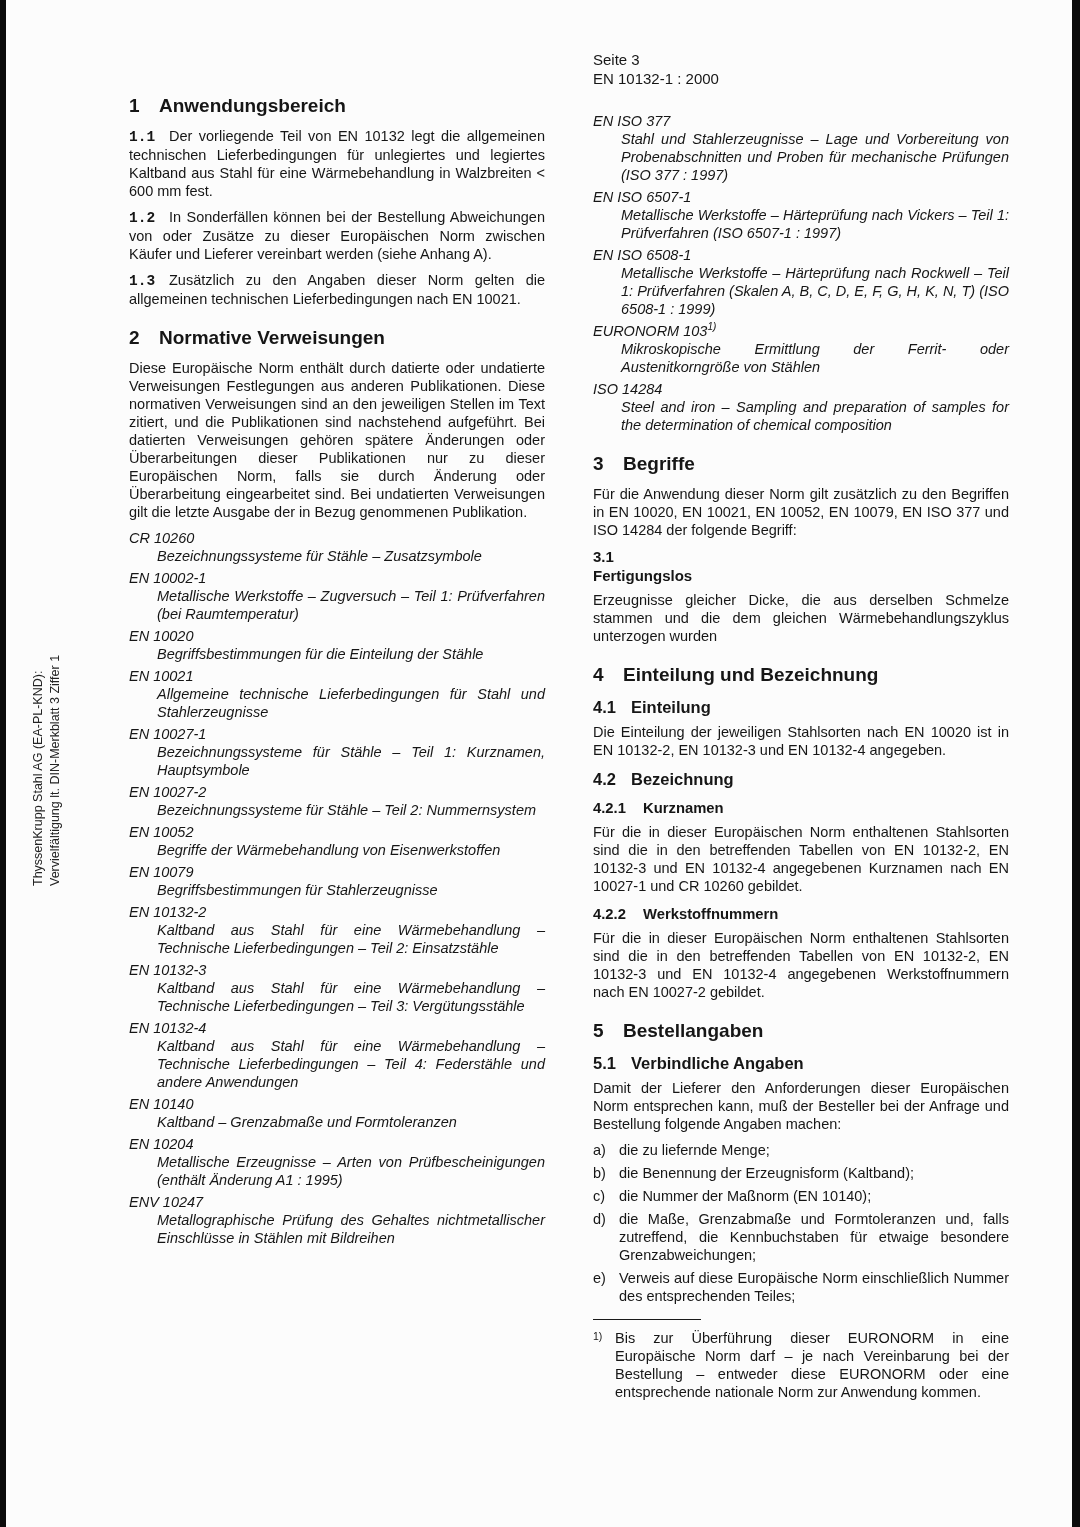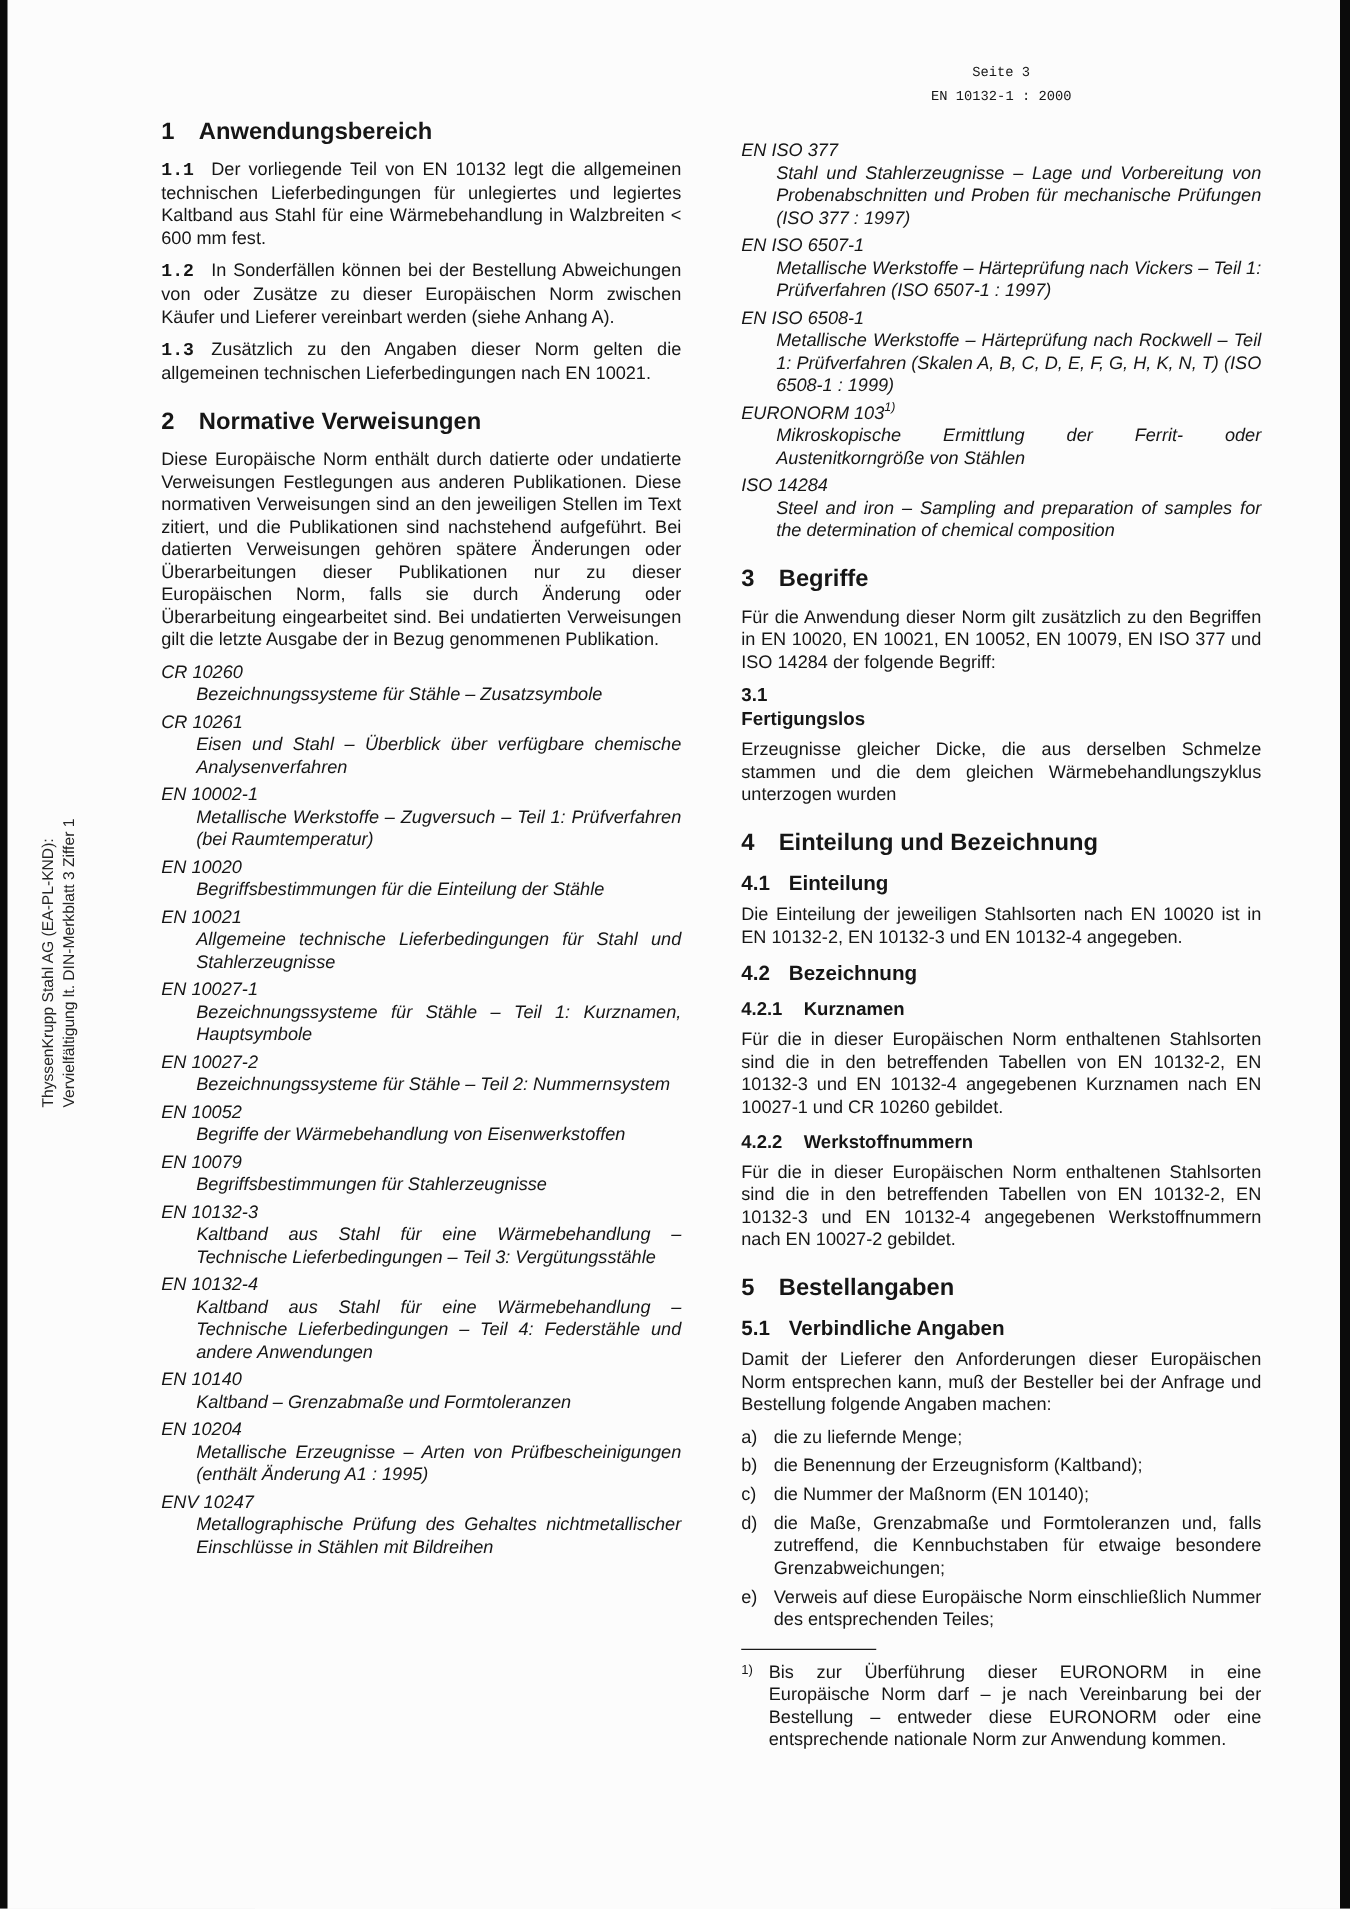--- a/index.html
+++ b/index.html
@@ -17,21 +17,21 @@
   .bar-right { position:absolute; right:0; top:0; width:8px; height:1527px; background:#0b0b0b; }
 
   .side-note {
     position:absolute; left:30px; top:886px; width:258px;
     transform:rotate(-90deg); transform-origin:0 0;
     font-size:12.5px; line-height:17px; color:#232323; white-space:nowrap;
   }
 
   .page-header {
     position:absolute; left:593px; top:50px; width:416px;
-    text-align:center; line-height:19px; font-size:11px;font-family:Liberation Mono, monospace;
+    text-align:left; line-height:19px; font-size:15px;
   }
 
   .col { position:absolute; width:416px; }
   .col-left  { left:129px; top:94px; }
   .col-right { left:593px; top:112px; }
 
   .h1 { font-size:19px; font-weight:700; line-height:24px; margin:18px 0 9px; }
   .h1.first { margin-top:0; }
   .h2 { font-size:16.5px; font-weight:700; line-height:20px; margin:10px 0 6px; }
   .h3 { font-size:14.8px; font-weight:700; line-height:18px; margin:10px 0 6px; }
@@ -90,24 +90,20 @@
       <span class="hnum1">2</span><span>Normative Verweisungen</span>
     </div>
 
     <p class="body">Diese Europäische Norm enthält durch datierte oder undatierte Verweisungen Festlegungen aus anderen Publikationen. Diese normativen Verweisungen sind an den jeweiligen Stellen im Text zitiert, und die Publikationen sind nachstehend aufgeführt. Bei datierten Verweisungen gehören spätere Änderungen oder Überarbeitungen dieser Publikationen nur zu dieser Europäischen Norm, falls sie durch Änderung oder Überarbeitung eingearbeitet sind. Bei undatierten Verweisungen gilt die letzte Ausgabe der in Bezug genommenen Publikation.</p>
 
     <div class="ref">
       <p class="ref-code">CR 10260</p>
       <p class="ref-desc">Bezeichnungssysteme für Stähle – Zusatzsymbole</p>
     </div>
     <div class="ref">
-      <p class="ref-code">CR 10261</p>
-      <p class="ref-desc">Eisen und Stahl – Überblick über verfügbare chemische Analysenverfahren</p>
-    </div>
-    <div class="ref">
       <p class="ref-code">EN 10002-1</p>
       <p class="ref-desc">Metallische Werkstoffe – Zugversuch – Teil 1: Prüfverfahren (bei Raumtemperatur)</p>
     </div>
     <div class="ref">
       <p class="ref-code">EN 10020</p>
       <p class="ref-desc">Begriffsbestimmungen für die Einteilung der Stähle</p>
     </div>
     <div class="ref">
       <p class="ref-code">EN 10021</p>
       <p class="ref-desc">Allgemeine technische Lieferbedingungen für Stahl und Stahlerzeugnisse</p>
@@ -120,20 +116,24 @@
       <p class="ref-code">EN 10027-2</p>
       <p class="ref-desc">Bezeichnungssysteme für Stähle – Teil 2: Nummernsystem</p>
     </div>
     <div class="ref">
       <p class="ref-code">EN 10052</p>
       <p class="ref-desc">Begriffe der Wärmebehandlung von Eisenwerkstoffen</p>
     </div>
     <div class="ref">
       <p class="ref-code">EN 10079</p>
       <p class="ref-desc">Begriffsbestimmungen für Stahlerzeugnisse</p>
+    </div>
+    <div class="ref">
+      <p class="ref-code">EN 10132-2</p>
+      <p class="ref-desc">Kaltband aus Stahl für eine Wärmebehandlung – Technische Lieferbedingungen – Teil 2: Einsatzstähle</p>
     </div>
     <div class="ref">
       <p class="ref-code">EN 10132-3</p>
       <p class="ref-desc">Kaltband aus Stahl für eine Wärmebehandlung – Technische Lieferbedingungen – Teil 3: Vergütungsstähle</p>
     </div>
     <div class="ref">
       <p class="ref-code">EN 10132-4</p>
       <p class="ref-desc">Kaltband aus Stahl für eine Wärmebehandlung – Technische Lieferbedingungen – Teil 4: Federstähle und andere Anwendungen</p>
     </div>
     <div class="ref">

